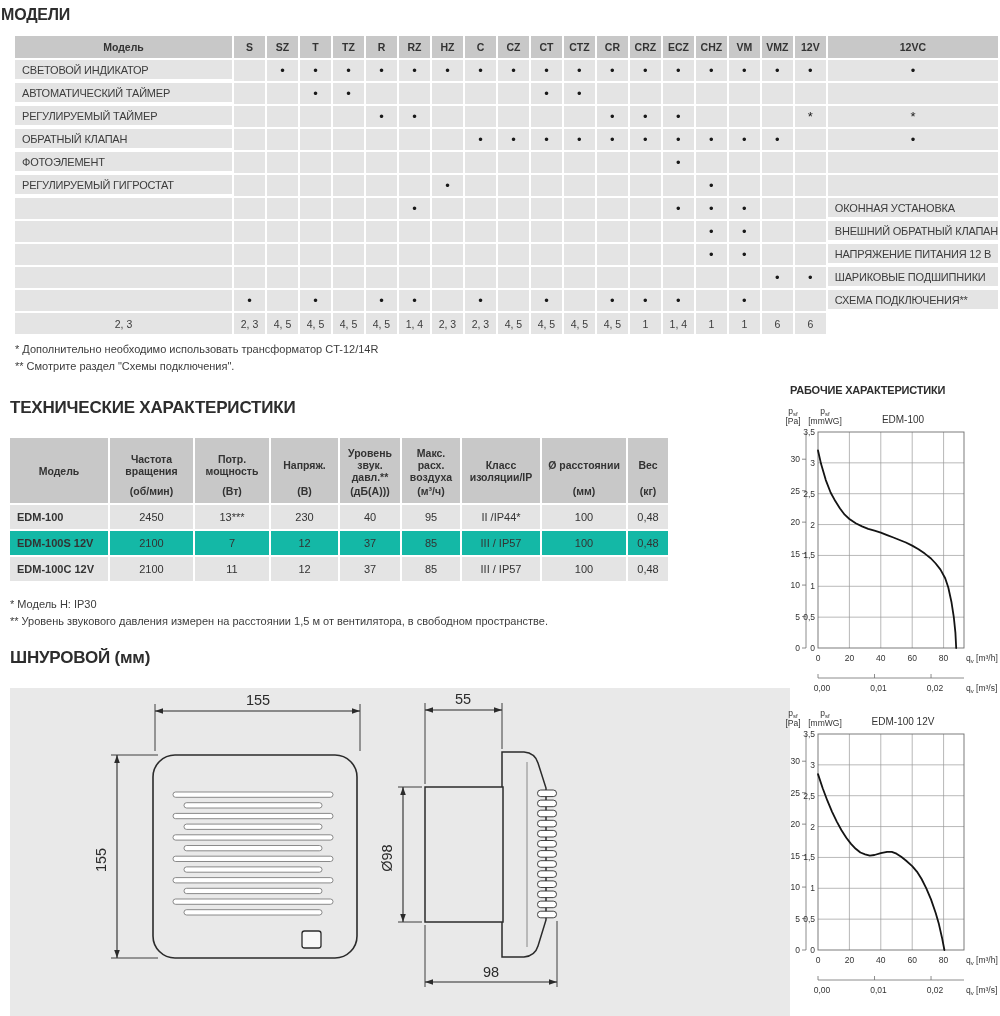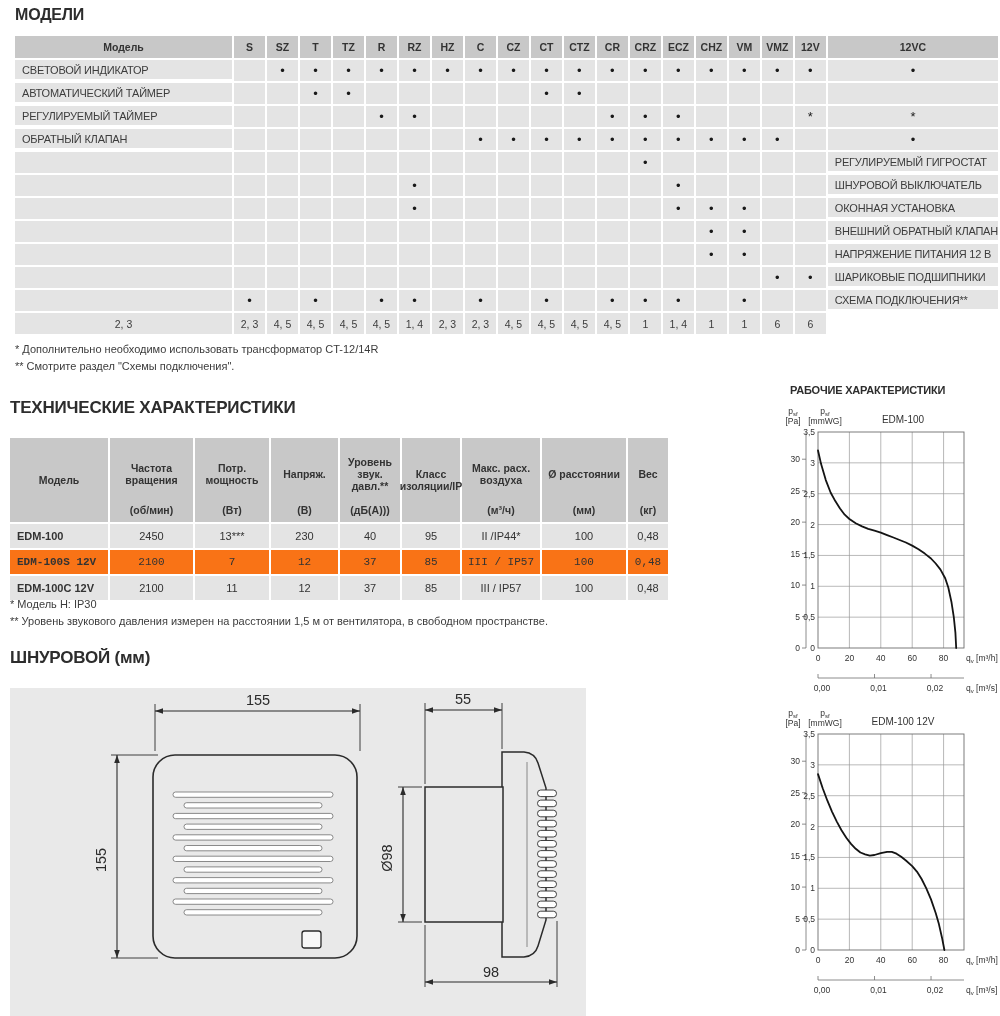--- a/index.html
+++ b/index.html
@@ -17,37 +17,37 @@
           font-size:11px;color:#3c3c3c;padding-left:7px;letter-spacing:-0.2px;white-space:nowrap;}
   .mcell{background:#e4e4e4;height:21px;display:flex;align-items:center;justify-content:center;
          font-size:13px;color:#191919;}
   .mcell.scheme{font-size:10.5px;color:#3c3c3c;}
 
   
   .footnotes{font-size:11px;color:#3c3c3c;line-height:1.55;}
 
   
   #tech-table{display:grid;grid-template-columns:98px 83px 74px 67px 60px 58px 78px 84px 40px;gap:2px;width:658px;}
-  .thead{background:#c8c8c8;height:84px;box-sizing:border-box;padding:6px 2px;display:flex;
+  .thead{background:#c8c8c8;height:65px;box-sizing:border-box;padding:6px 2px;display:flex;
          flex-direction:column;justify-content:space-between;text-align:center;
          font-size:10.5px;font-weight:bold;color:#333;}
   .thead .tt{flex:1;display:flex;align-items:center;justify-content:center;}
   .tcell{height:24px;display:flex;align-items:center;justify-content:center;font-size:11px;color:#333;}
   .tcell.model{justify-content:flex-start;padding-left:7px;font-weight:bold;}
-  .row-a{background:#e4e4e4;} .row-b{background:#f97316;font-family:Liberation Mono, monospace;}
+  .row-a{background:#e4e4e4;} .row-b{background:#14b8a6;}
 
   
   #dim-panel{background:#e9e9e9;}
 
   svg text{font-family:"Liberation Sans",sans-serif;}
 </style>
 </head>
 <body>
 
-<div class="abs sec-title t16" style="left:15px;top:6px;">МОДЕЛИ</div>
+<div class="abs sec-title t16" style="left:1px;top:6px;">МОДЕЛИ</div>
 
 <div id="models-table" class="abs" style="left:15px;top:36px;">
     <div class="mhead">Модель</div>
     <div class="mhead">S</div>
     <div class="mhead">SZ</div>
     <div class="mhead">T</div>
     <div class="mhead">TZ</div>
     <div class="mhead">R</div>
     <div class="mhead">RZ</div>
     <div class="mhead">HZ</div>
@@ -136,20 +136,21 @@
     <div class="mcell">•</div>
     <div class="mcell">•</div>
     <div class="mcell">•</div>
     <div class="mcell">•</div>
     <div class="mcell">•</div>
     <div class="mcell">•</div>
     <div class="mcell">•</div>
     <div class="mcell">•</div>
     <div class="mcell"></div>
     <div class="mcell">•</div>
+    <div class="mlabel">ФОТОЭЛЕМЕНТ</div>
     <div class="mcell"></div>
     <div class="mcell"></div>
     <div class="mcell"></div>
     <div class="mcell"></div>
     <div class="mcell"></div>
     <div class="mcell"></div>
     <div class="mcell"></div>
     <div class="mcell"></div>
     <div class="mcell"></div>
     <div class="mcell"></div>
@@ -175,21 +176,20 @@
     <div class="mcell"></div>
     <div class="mcell"></div>
     <div class="mcell"></div>
     <div class="mcell"></div>
     <div class="mcell"></div>
     <div class="mcell">•</div>
     <div class="mcell"></div>
     <div class="mcell"></div>
     <div class="mcell"></div>
     <div class="mcell"></div>
-    <div class="mlabel">ШНУРОВОЙ ВЫКЛЮЧАТЕЛЬ</div>
     <div class="mcell"></div>
     <div class="mcell"></div>
     <div class="mcell"></div>
     <div class="mcell"></div>
     <div class="mcell"></div>
     <div class="mcell"></div>
     <div class="mcell">•</div>
     <div class="mcell"></div>
     <div class="mcell"></div>
     <div class="mcell"></div>
@@ -326,26 +326,26 @@
     </div>
     <div class="thead">
       <div class="tt">Напряж.</div>
       <div class="tu">(В)</div>
     </div>
     <div class="thead">
       <div class="tt">Уровень звук. давл.**</div>
       <div class="tu">(дБ(А)))</div>
     </div>
     <div class="thead">
+      <div class="tt">Макс. расх. воздуха</div>
+      <div class="tu">(м³/ч)</div>
+    </div>
+    <div class="thead">
       <div class="tt">Класс изоляции/IP</div>
       <div class="tu"></div>
-    </div>
-    <div class="thead">
-      <div class="tt">Макс. расх. воздуха</div>
-      <div class="tu">(м³/ч)</div>
     </div>
     <div class="thead">
       <div class="tt">Ø расстоянии</div>
       <div class="tu">(мм)</div>
     </div>
     <div class="thead">
       <div class="tt">Вес</div>
       <div class="tu">(кг)</div>
     </div>
     <div class="tcell row-a model">EDM-100</div>
@@ -377,21 +377,21 @@
     <div class="tcell row-a">0,48</div>
   </div>
 
 <div class="abs footnotes" style="left:10px;top:596px;">
   <div>* Модель H: IP30</div>
   <div>** Уровень звукового давления измерен на расстоянии 1,5 м от вентилятора, в свободном пространстве.</div>
 </div>
 
 <div class="abs sec-title t17" style="left:10px;top:648px;">ШНУРОВОЙ (мм)</div>
 
-<div id="dim-panel" class="abs" style="left:10px;top:688px;width:576px;height:328px;">
+<div id="dim-panel" class="abs" style="left:10px;top:688px;width:780px;height:328px;">
 <svg width="658" height="328" viewBox="0 0 658 328">
   <g stroke="#2b2b2b" fill="none">
 
     <rect x="143" y="67" width="204" height="203" rx="22" fill="#e9e9e9" stroke-width="1.6"></rect>
     <g id="grille-slats" stroke-width="0.8" stroke="#6f6f6f" fill="#ffffff">
           <rect x="163" y="104" width="160" height="5.3" rx="2.6"></rect>
           <rect x="174" y="114.7" width="138" height="5.3" rx="2.6"></rect>
           <rect x="163" y="125.4" width="160" height="5.3" rx="2.6"></rect>
           <rect x="174" y="136.1" width="138" height="5.3" rx="2.6"></rect>
           <rect x="163" y="146.8" width="160" height="5.3" rx="2.6"></rect>

